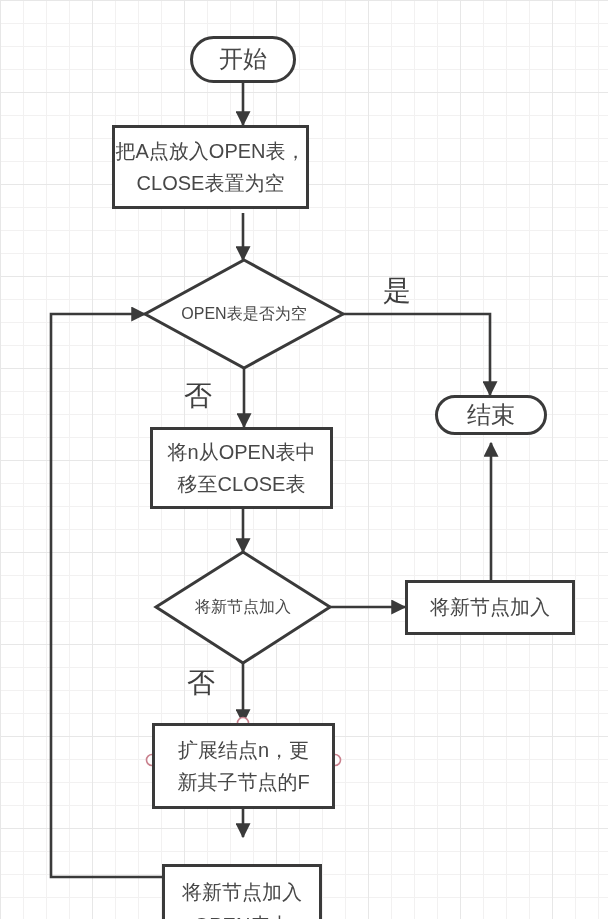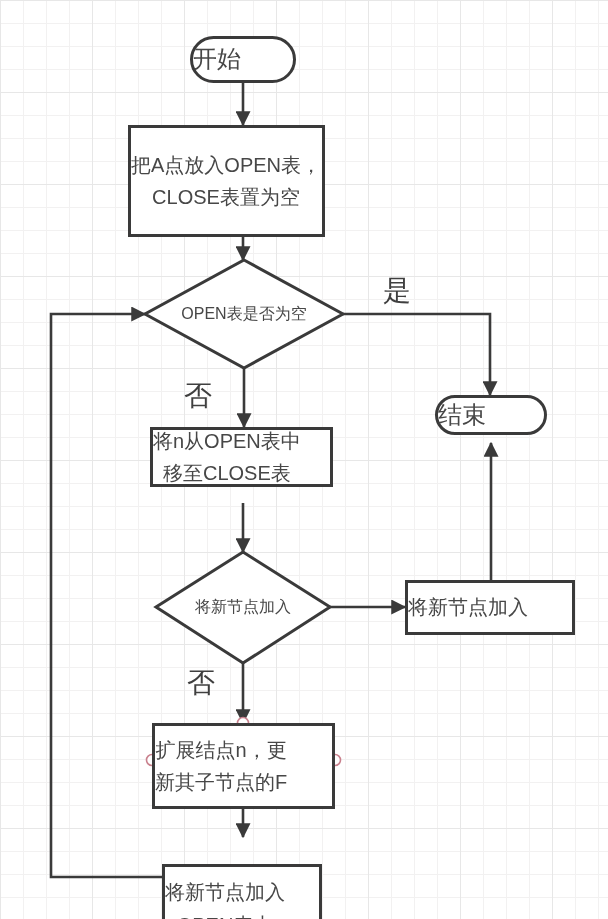--- a/index.html
+++ b/index.html
@@ -39,21 +39,21 @@
     stroke: #c9808d;
     stroke-width: 1.6;
   }
   .node {
     position: absolute;
     box-sizing: border-box;
     background: #ffffff;
     border: 3px solid #3a3a3a;
     display: flex;
     align-items: center;
-    justify-content: flex-start;
+    justify-content: center;
     text-align: center;
     color: #474747;
     font-size: 20px;
     line-height: 1.62;
     white-space: pre-line;
   }
   .terminator {
     border-radius: 24px;
     font-size: 24px;
   }
@@ -104,34 +104,34 @@
     <circle class="handle" cx="243" cy="723" r="5.5"></circle>
     <circle class="handle" cx="243" cy="797" r="5.5"></circle>
     <circle class="handle" cx="152" cy="760" r="5.5"></circle>
     <circle class="handle" cx="335" cy="760" r="5.5"></circle>
   </svg>
 
   <div class="node terminator" style="left:190px; top:36px; width:106px; height:47px;">
     <span class="lbl">开始</span>
   </div>
 
-  <div class="node" style="left:128px; top:125px; width:197px; height:112px;">
+  <div class="node" style="left:112px; top:125px; width:197px; height:84px;">
     <span class="lbl">把A点放入OPEN表，
 CLOSE表置为空</span>
   </div>
 
   <div class="diamond-label" style="left:145px; top:260px; width:198px; height:108px;">
     <span class="lbl">OPEN表是否为空</span>
   </div>
 
   <div class="node terminator" style="left:435px; top:395px; width:112px; height:40px;">
     <span class="lbl">结束</span>
   </div>
 
-  <div class="node" style="left:150px; top:427px; width:183px; height:60px;">
+  <div class="node" style="left:150px; top:427px; width:183px; height:82px;">
     <span class="lbl">将n从OPEN表中
 移至CLOSE表</span>
   </div>
 
   <div class="diamond-label" style="left:156px; top:552px; width:174px; height:111px;">
     <span class="lbl">将新节点加入</span>
   </div>
 
   <div class="node" style="left:405px; top:580px; width:170px; height:55px;">
     <span class="lbl">将新节点加入</span>

